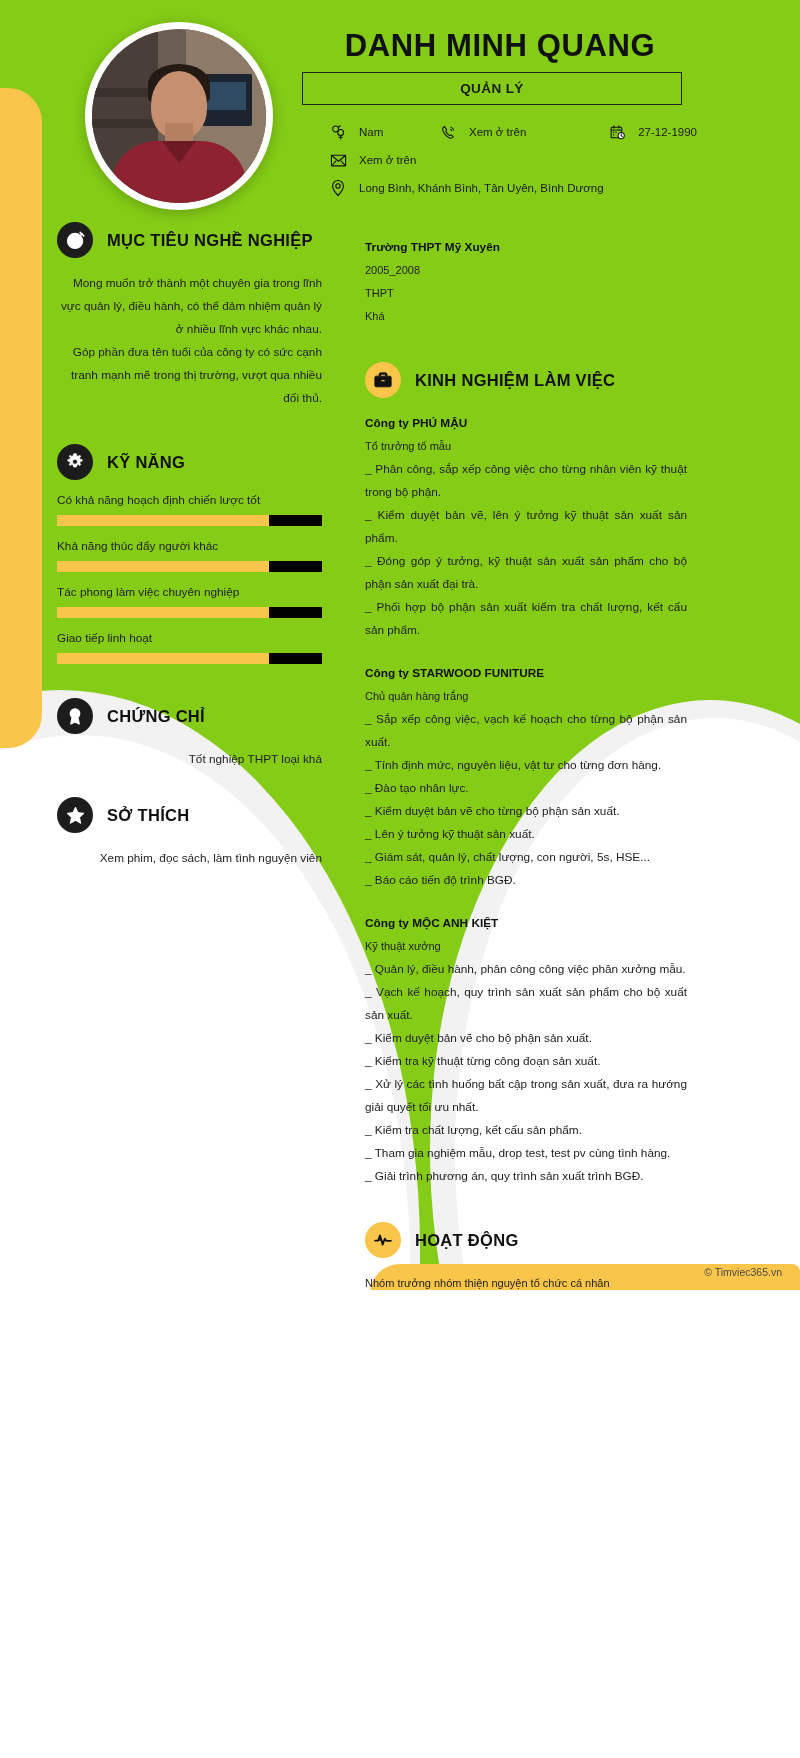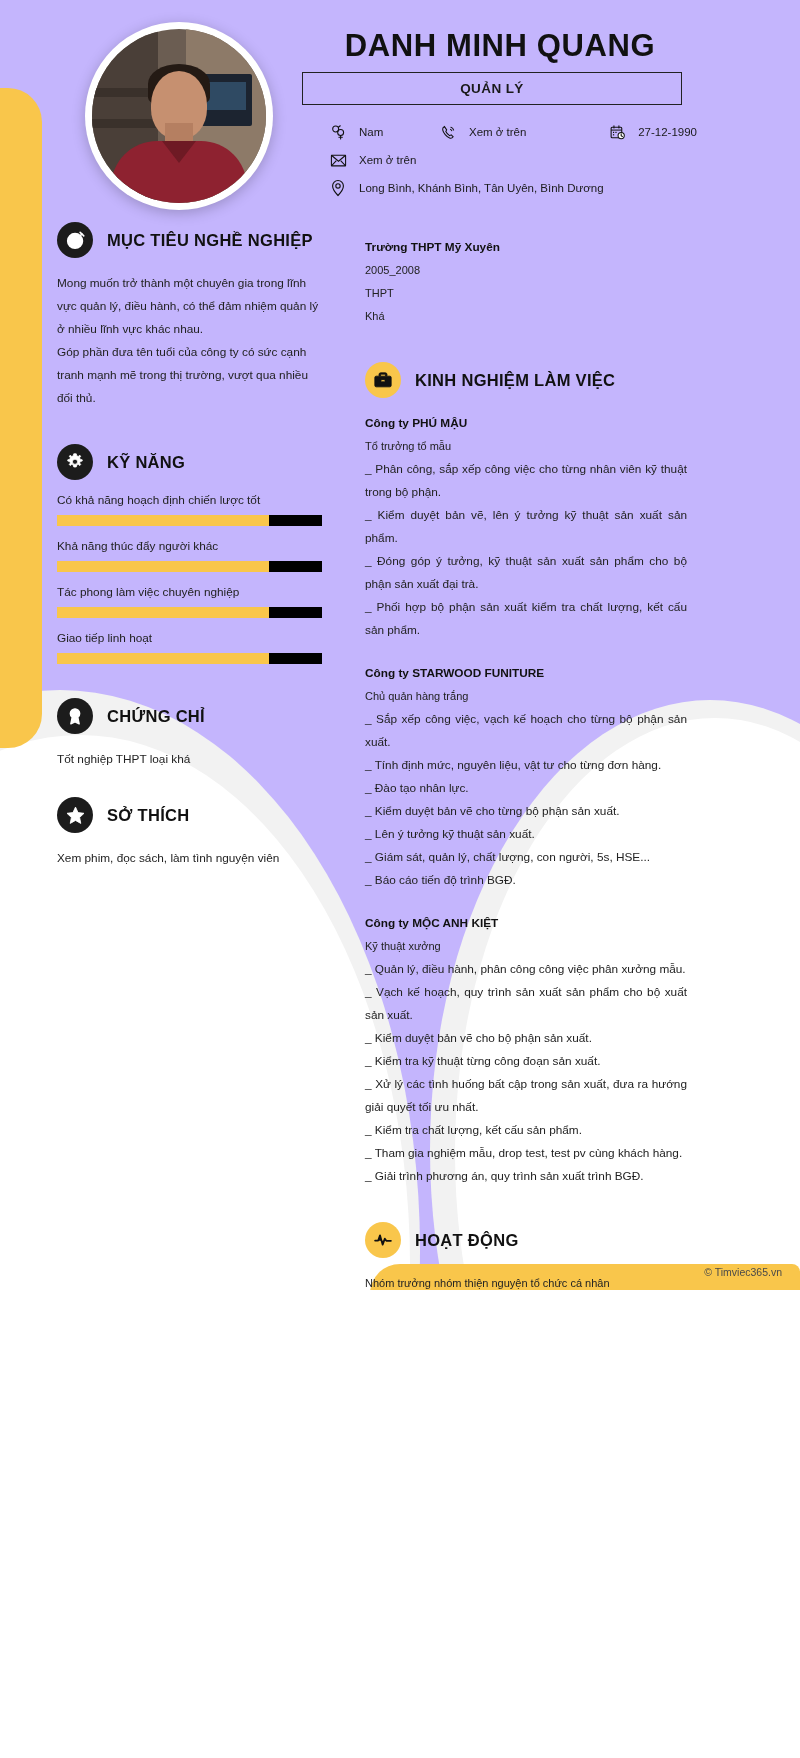--- a/index.html
+++ b/index.html
@@ -6,21 +6,21 @@
   html, body {
     width: 800px; height: 1758px;
     background: #ffffff;
     font-family: "Liberation Sans", sans-serif;
     color: #1a1a1a;
     overflow: hidden;
   }
   #page {
     position: relative;
     width: 800px; height: 1290px;
-    background: #c4b5fd;
+    background: #84cc16;
     overflow: hidden;
   }
 
   
   .bg-swirl-1 {
     position: absolute;
     left: -300px; top: 690px;
     width: 720px; height: 1120px;
     border-radius: 50%;
     background: #f2f2f2;
@@ -185,21 +185,21 @@
   .sec-badge.gold { background: #F9C64B; }
   .sec-badge.gold svg { fill: #111111; stroke: #111111; }
   .sec-title {
     font-size: 16.5px; font-weight: bold;
     letter-spacing: .3px; color: #111;
     margin-left: 14px;
   }
 
   
   .col-left { position: absolute; left: 57px; top: 222px; width: 265px; }
-  .body-txt { font-size: 11.8px; line-height: 23px; color: #222; }
+  .body-txt { font-size: 11.8px; line-height: 23px; color: #222; text-align: right; }
   .left-block { margin-top: 14px; }
 
   .skill { margin-top: 13px; }
   .skill-name { font-size: 11.8px; color: #222; margin-bottom: 8px; }
   .bar {
     position: relative;
     height: 11px;
     background: #000000;
     width: 100%;
   }
@@ -454,21 +454,21 @@
 
       <div class="job">
         <div class="r-strong">Công ty MỘC ANH KIỆT</div>
         <div class="r-line">Kỹ thuật xưởng</div>
         <div class="r-just">_ Quản lý, điều hành, phân công công việc phân xưởng mẫu.</div>
         <div class="r-just">_ Vạch kế hoạch, quy trình sản xuất sản phẩm cho bộ xuất sản xuất.</div>
         <div class="r-just">_ Kiểm duyệt bản vẽ cho bộ phận sản xuất.</div>
         <div class="r-just">_ Kiểm tra kỹ thuật từng công đoạn sản xuất.</div>
         <div class="r-just">_ Xử lý các tình huống bất cập trong sản xuất, đưa ra hướng giải quyết tối ưu nhất.</div>
         <div class="r-just">_ Kiểm tra chất lượng, kết cấu sản phẩm.</div>
-        <div class="r-just">_ Tham gia nghiệm mẫu, drop test, test pv cùng khách hàng.</div>
+        <div class="r-just">_ Tham gia nghiệm mẫu, drop test, test pv cùng tình hàng.</div>
         <div class="r-just">_ Giải trình phương án, quy trình sản xuất trình BGĐ.</div>
       </div>
     </div>
 
     <div class="sec-head sec-gap">
       <div class="sec-badge gold">
         <svg width="20" height="20" viewBox="0 0 24 24" fill="none" stroke="#111" stroke-width="2.1" stroke-linecap="round" stroke-linejoin="round">
           <path d="M2.5 12.6 H6.2 L8.4 6.4 L11.6 17.6 L14.2 10.4 L16.0 13.0 H21.5"></path>
         </svg>
       </div>

